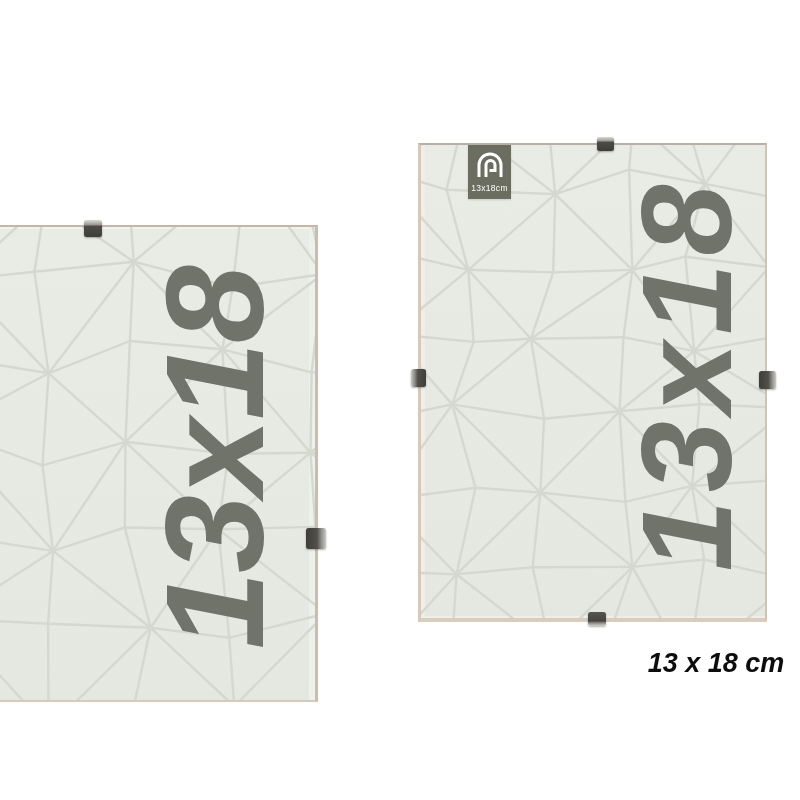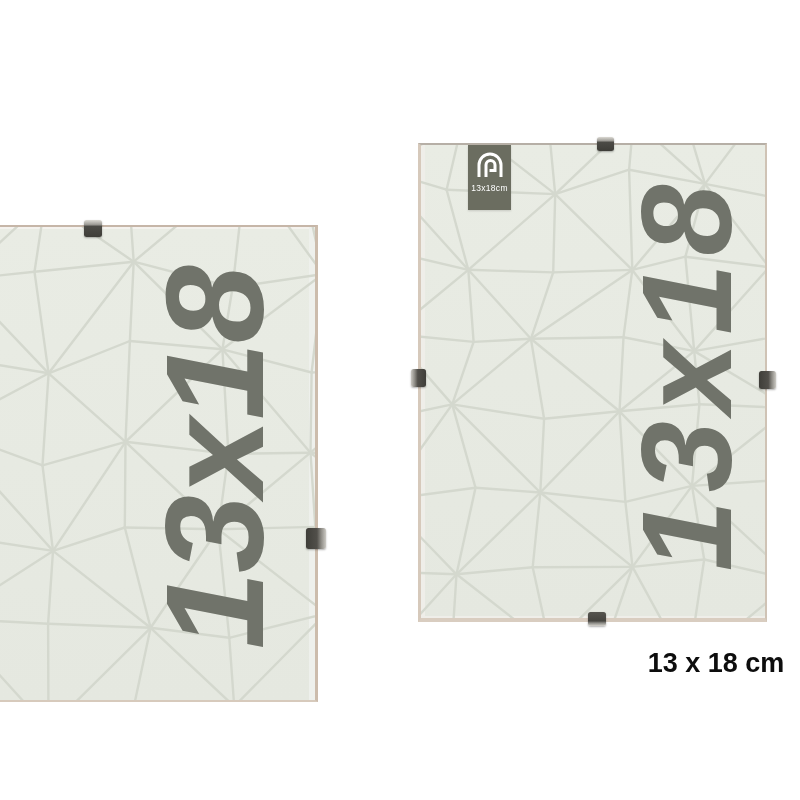--- a/index.html
+++ b/index.html
@@ -35,20 +35,21 @@
   }
   .clip{position:absolute;z-index:6;border-radius:2.5px;box-shadow:0 1px 2px rgba(0,0,0,.3);}
   .clip.c-top{background:linear-gradient(180deg,#dbd9d3 0%,#a09e98 26%,#4c4b46 38%,#3e3d38 100%);}
   .clip.c-bottom{background:linear-gradient(0deg,#d5d3cd 0%,#8a8984 22%,#45443f 36%,#56554f 100%);}
   .clip.c-left{background:linear-gradient(90deg,#c9c7c1 0%,#8c8a84 25%,#514f4a 45%,#3f3e39 100%);}
   .clip.c-right{background:linear-gradient(270deg,#cbc9c3 0%,#8c8a84 25%,#514f4a 45%,#3f3e39 100%);}
   .caption{
     position:absolute;left:642px;top:648px;width:148px;text-align:center;
     font-weight:bold;font-size:27px;letter-spacing:0;
     color:var(--caption-text,#0d0d0d);
+    font-style:italic;
   }
   
   .frame-left{left:0;top:225px;width:318px;height:477px;}
   .frame-left .glass{
     border-top:2px solid #c6b6a8;
     border-right:3px solid #ccbcac;
     border-bottom:2px solid #d7cabc;
     box-shadow:inset -6px 0 0 #eef0ec, inset 0 2px 0 #f4f2ee;
   }
   
@@ -347,21 +348,21 @@
         <line x1="443.1" y1="520.1" x2="360.1" y2="598.6"></line>
         <line x1="443.1" y1="520.1" x2="436.3" y2="587.8"></line>
         <line x1="-32.6" y1="600.5" x2="31.8" y2="576.0"></line>
         <line x1="31.8" y1="576.0" x2="119.8" y2="581.5"></line>
         <line x1="119.8" y1="581.5" x2="209.6" y2="585.2"></line>
         <line x1="209.6" y1="585.2" x2="294.9" y2="594.1"></line>
         <line x1="294.9" y1="594.1" x2="360.1" y2="598.6"></line>
         <line x1="360.1" y1="598.6" x2="436.3" y2="587.8"></line>
       </svg>
     <div class="size-text rgt" style="left:266px;top:229px;">13x18</div>
-    <div class="brand-label" style="left:47px;top:0;width:43px;height:65px;">
+    <div class="brand-label" style="left:47px;top:0;width:43px;height:54px;">
       <svg width="30" height="28" viewBox="0 0 30 28" style="margin-top:6px;">
         <path d="M4 26 V14 a11 11 0 0 1 22 0 V26" fill="none" stroke="#ffffff" stroke-width="3"></path>
         <path d="M11 26 V14 a4.5 4.5 0 0 1 9 0 v5.5 h-5.5" fill="none" stroke="#ffffff" stroke-width="3"></path>
       </svg>
       <div class="label-text">13x18cm</div>
     </div>
   </div>
   <div class="clip c-top" style="left:179px;top:-6px;width:17px;height:14px;"></div>
   <div class="clip c-bottom" style="left:170px;top:469px;width:18px;height:14px;"></div>
   <div class="clip c-left" style="left:-7px;top:226px;width:15px;height:18px;"></div>

